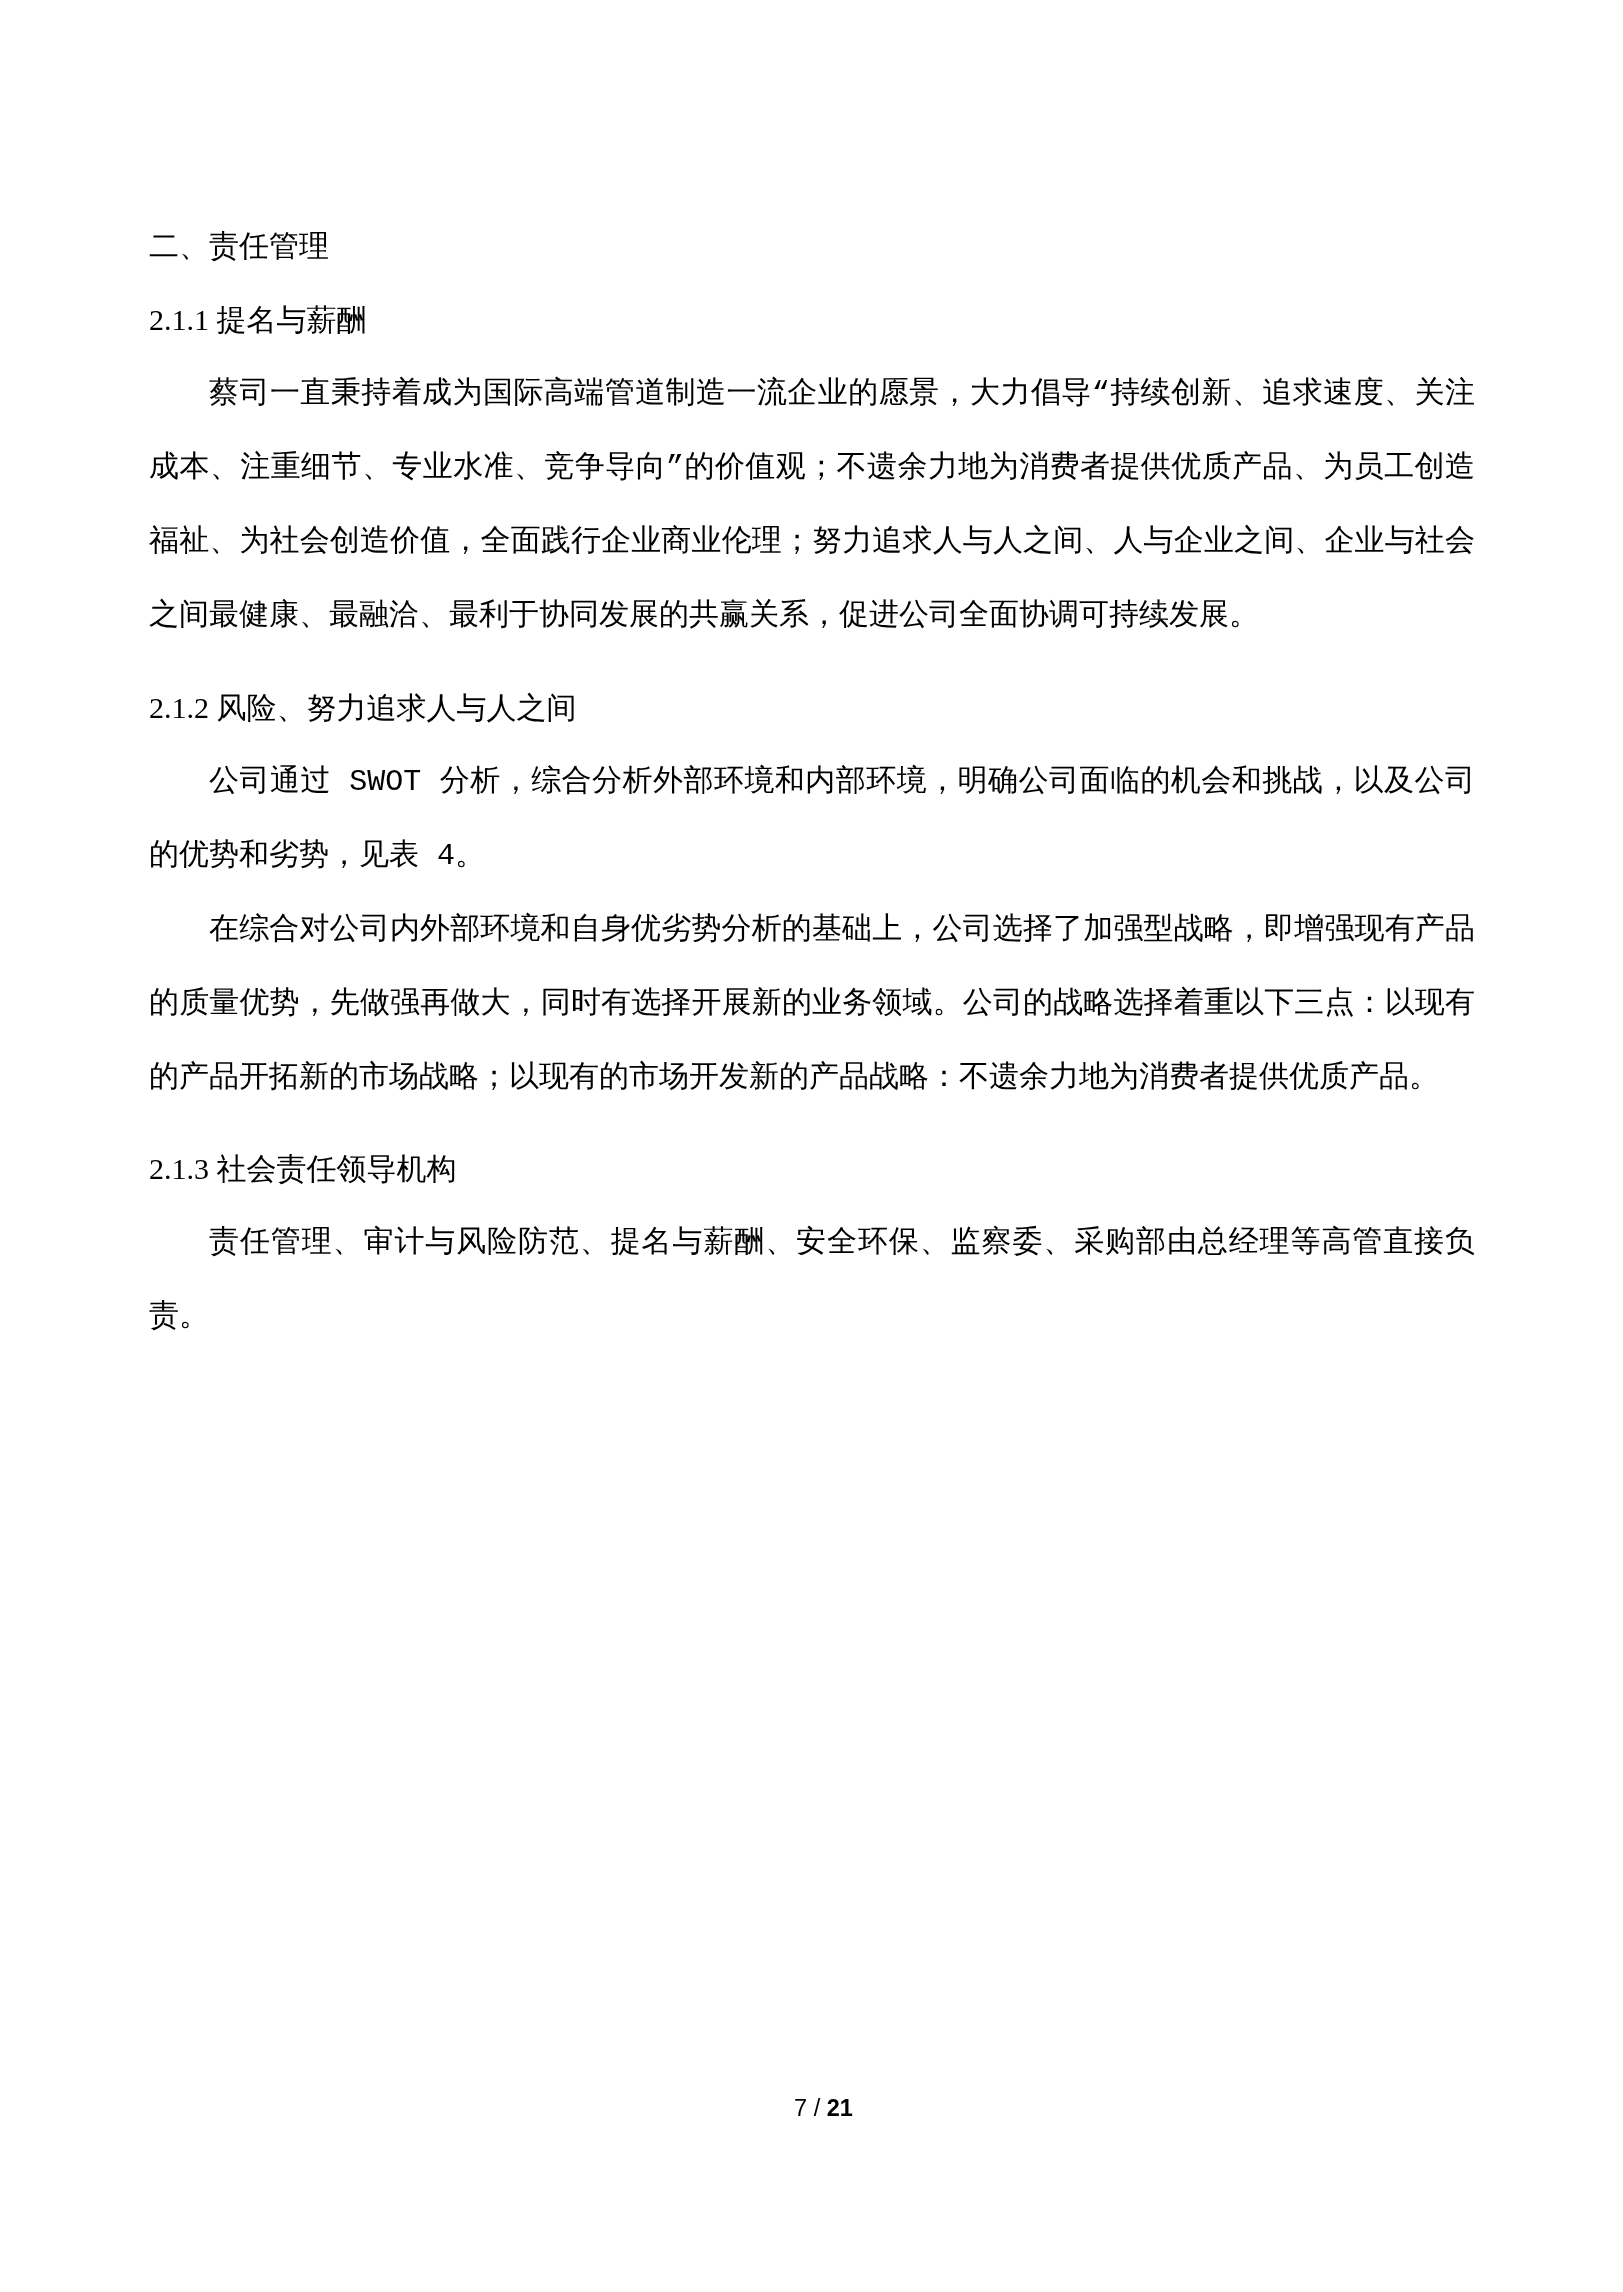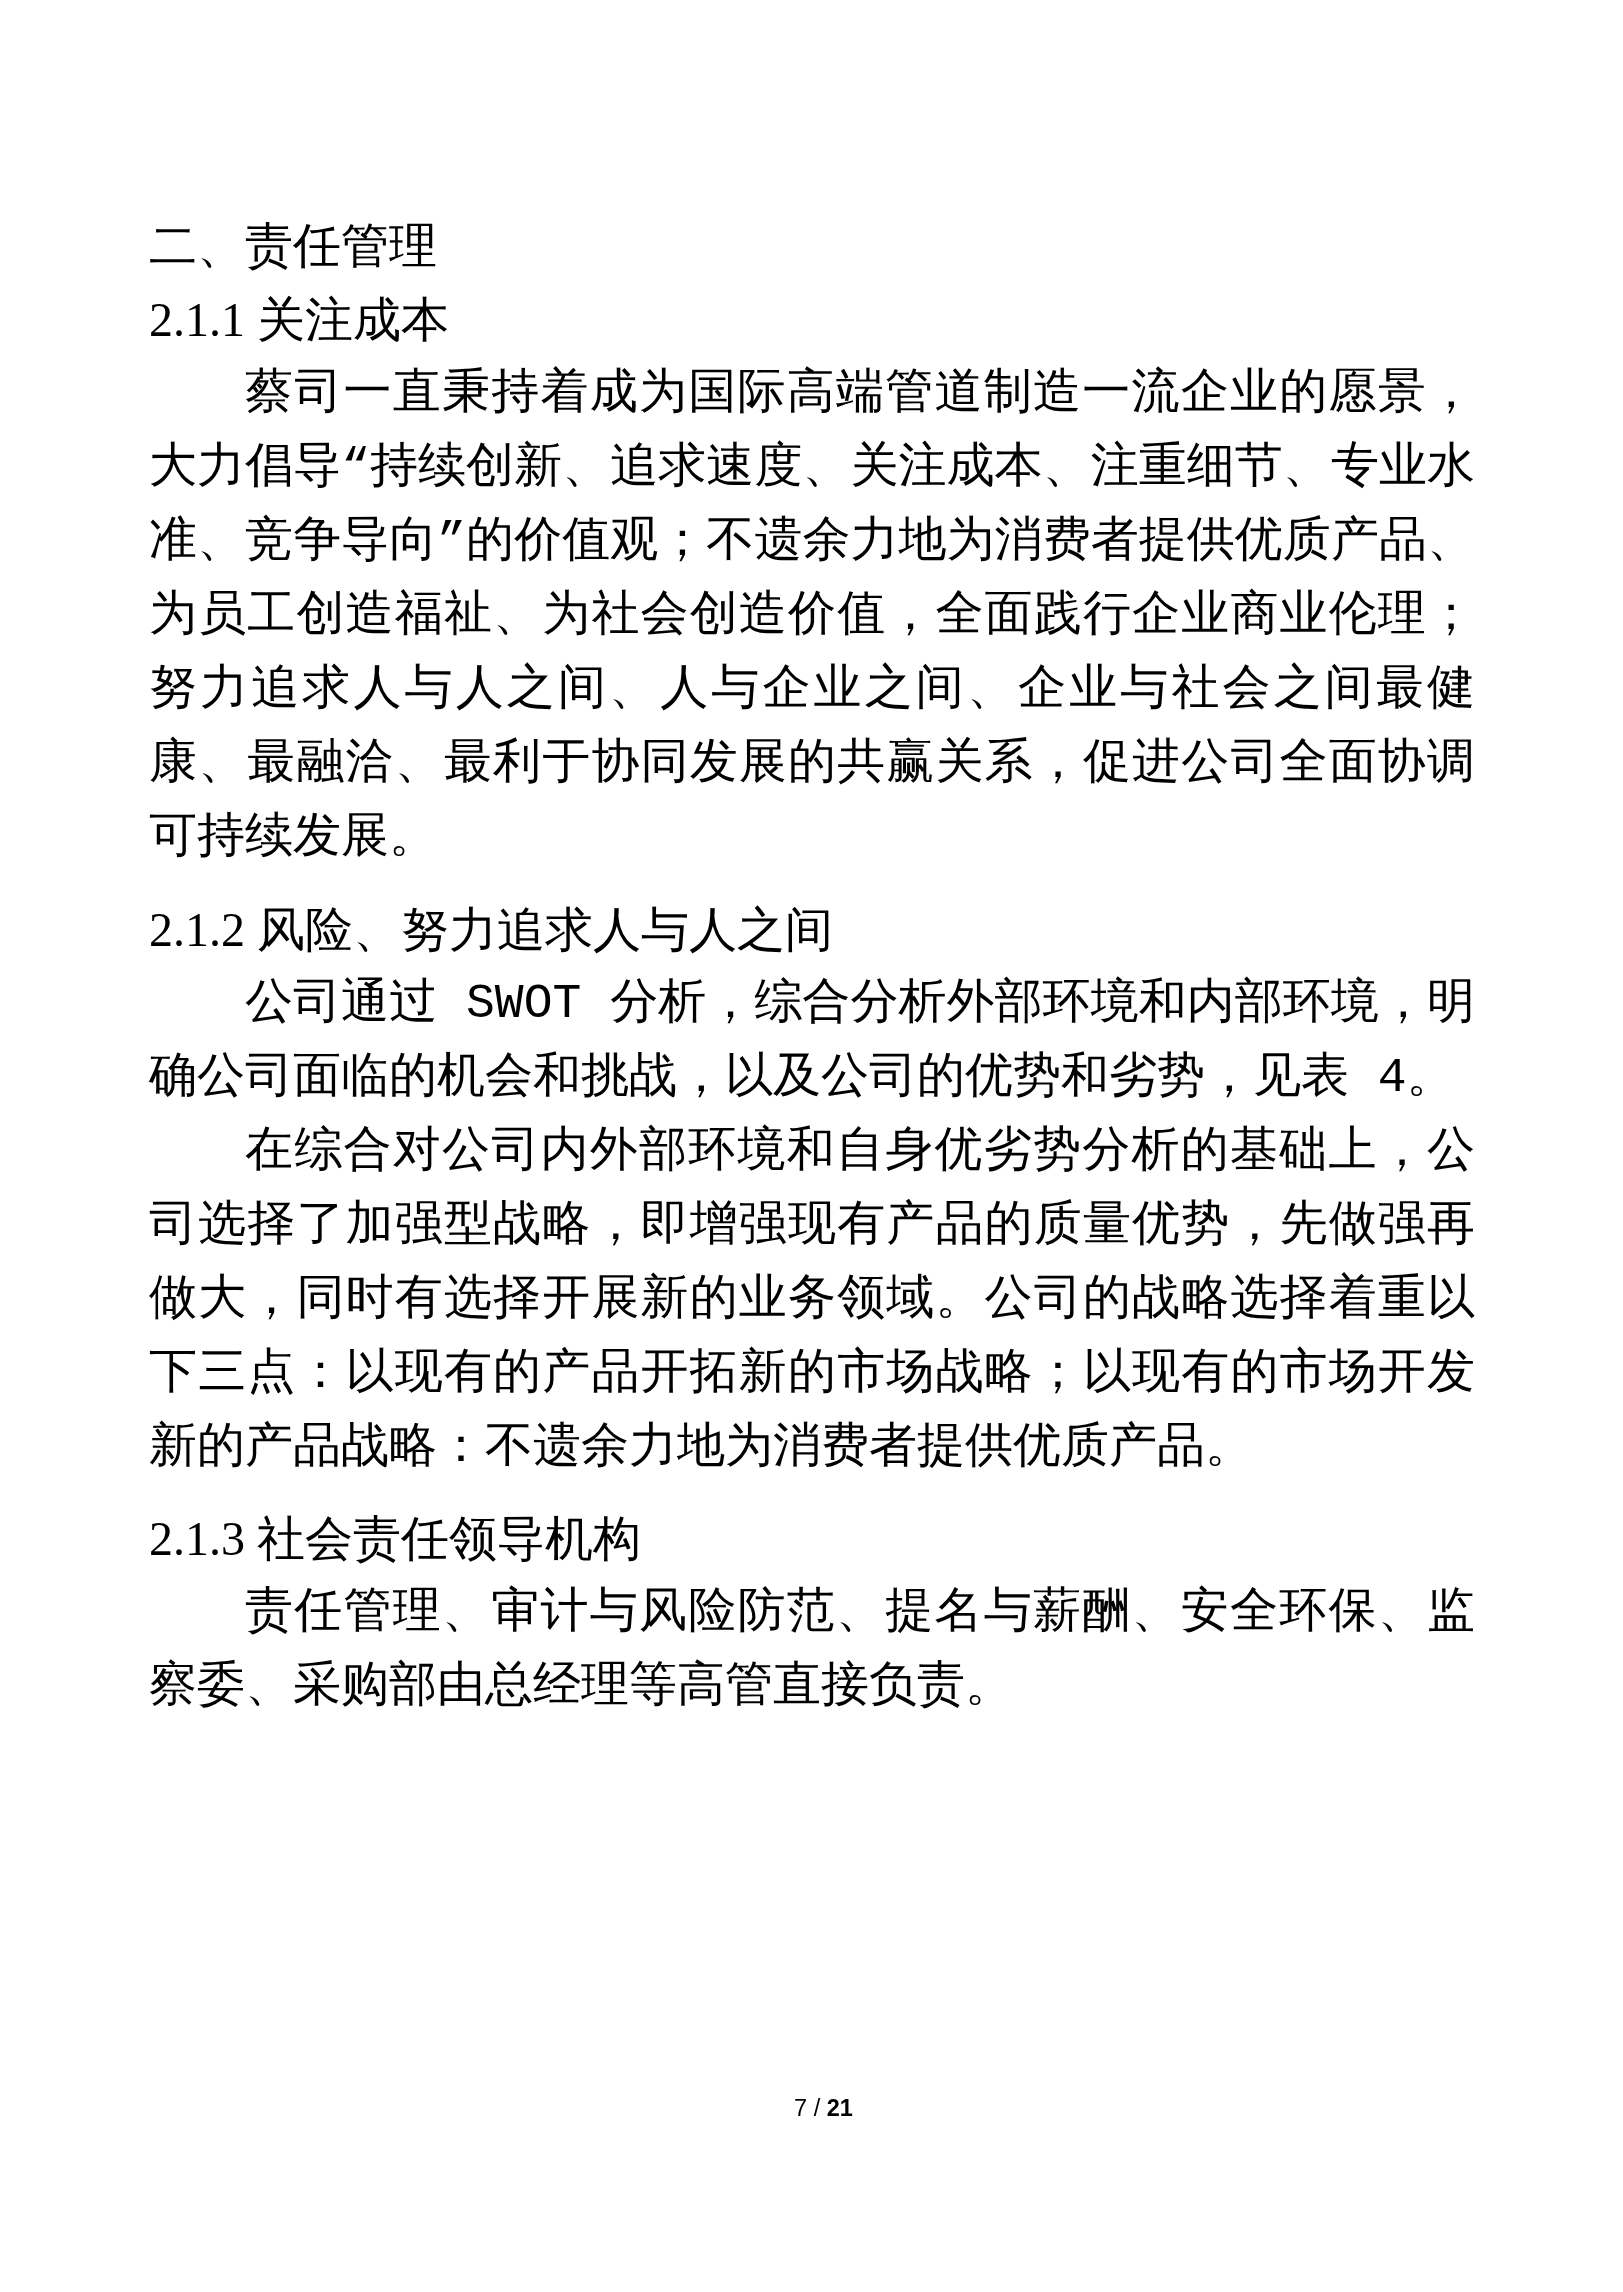--- a/index.html
+++ b/index.html
@@ -19,21 +19,21 @@
   .content {
     position: absolute;
     left: 149px;
     top: 0;
     width: 1326px;
     padding-top: 209px;
   }
   .h, .body-para {
     margin: 0;
     padding: 0;
-    font-size: 48px;
+    font-size: 30px;
     line-height: 74px;
     font-weight: normal;
     color: #000000;
   }
   .body-para {
     text-align: justify;
     text-indent: 2em;
     font-family: Liberation Mono, monospace;
   }
   .h.spaced {
@@ -57,21 +57,21 @@
 </style>
 </head>
 <body>
 
 <div class="page" data-name="document-page">
   <main class="content" data-name="document-content">
 
     <div class="h" data-name="chapter-heading">二、责任管理</div>
 
 
-    <div class="h" data-name="subsection-heading-2-1-1">2.1.1 关注成本</div>
+    <div class="h" data-name="subsection-heading-2-1-1">2.1.1 提名与薪酬</div>
 
     <p class="body-para" data-name="paragraph-corporate-culture">蔡司一直秉持着成为国际高端管道制造一流企业的愿景，大力倡导“持续创新、追求速度、关注成本、注重细节、专业水准、竞争导向”的价值观；不遗余力地为消费者提供优质产品、为员工创造福祉、为社会创造价值，全面践行企业商业伦理；努力追求人与人之间、人与企业之间、企业与社会之间最健康、最融洽、最利于协同发展的共赢关系，促进公司全面协调可持续发展。</p>
 
     <div class="h spaced" data-name="subsection-heading-2-1-2">2.1.2 风险、努力追求人与人之间</div>
 
     <p class="body-para" data-name="paragraph-swot-analysis">公司通过 SWOT 分析，综合分析外部环境和内部环境，明确公司面临的机会和挑战，以及公司的优势和劣势，见表 4。</p>
 
     <p class="body-para" data-name="paragraph-strategy-selection">在综合对公司内外部环境和自身优劣势分析的基础上，公司选择了加强型战略，即增强现有产品的质量优势，先做强再做大，同时有选择开展新的业务领域。公司的战略选择着重以下三点：以现有的产品开拓新的市场战略；以现有的市场开发新的产品战略：不遗余力地为消费者提供优质产品。</p>
 
     <div class="h spaced" data-name="subsection-heading-2-1-3">2.1.3 社会责任领导机构</div>

